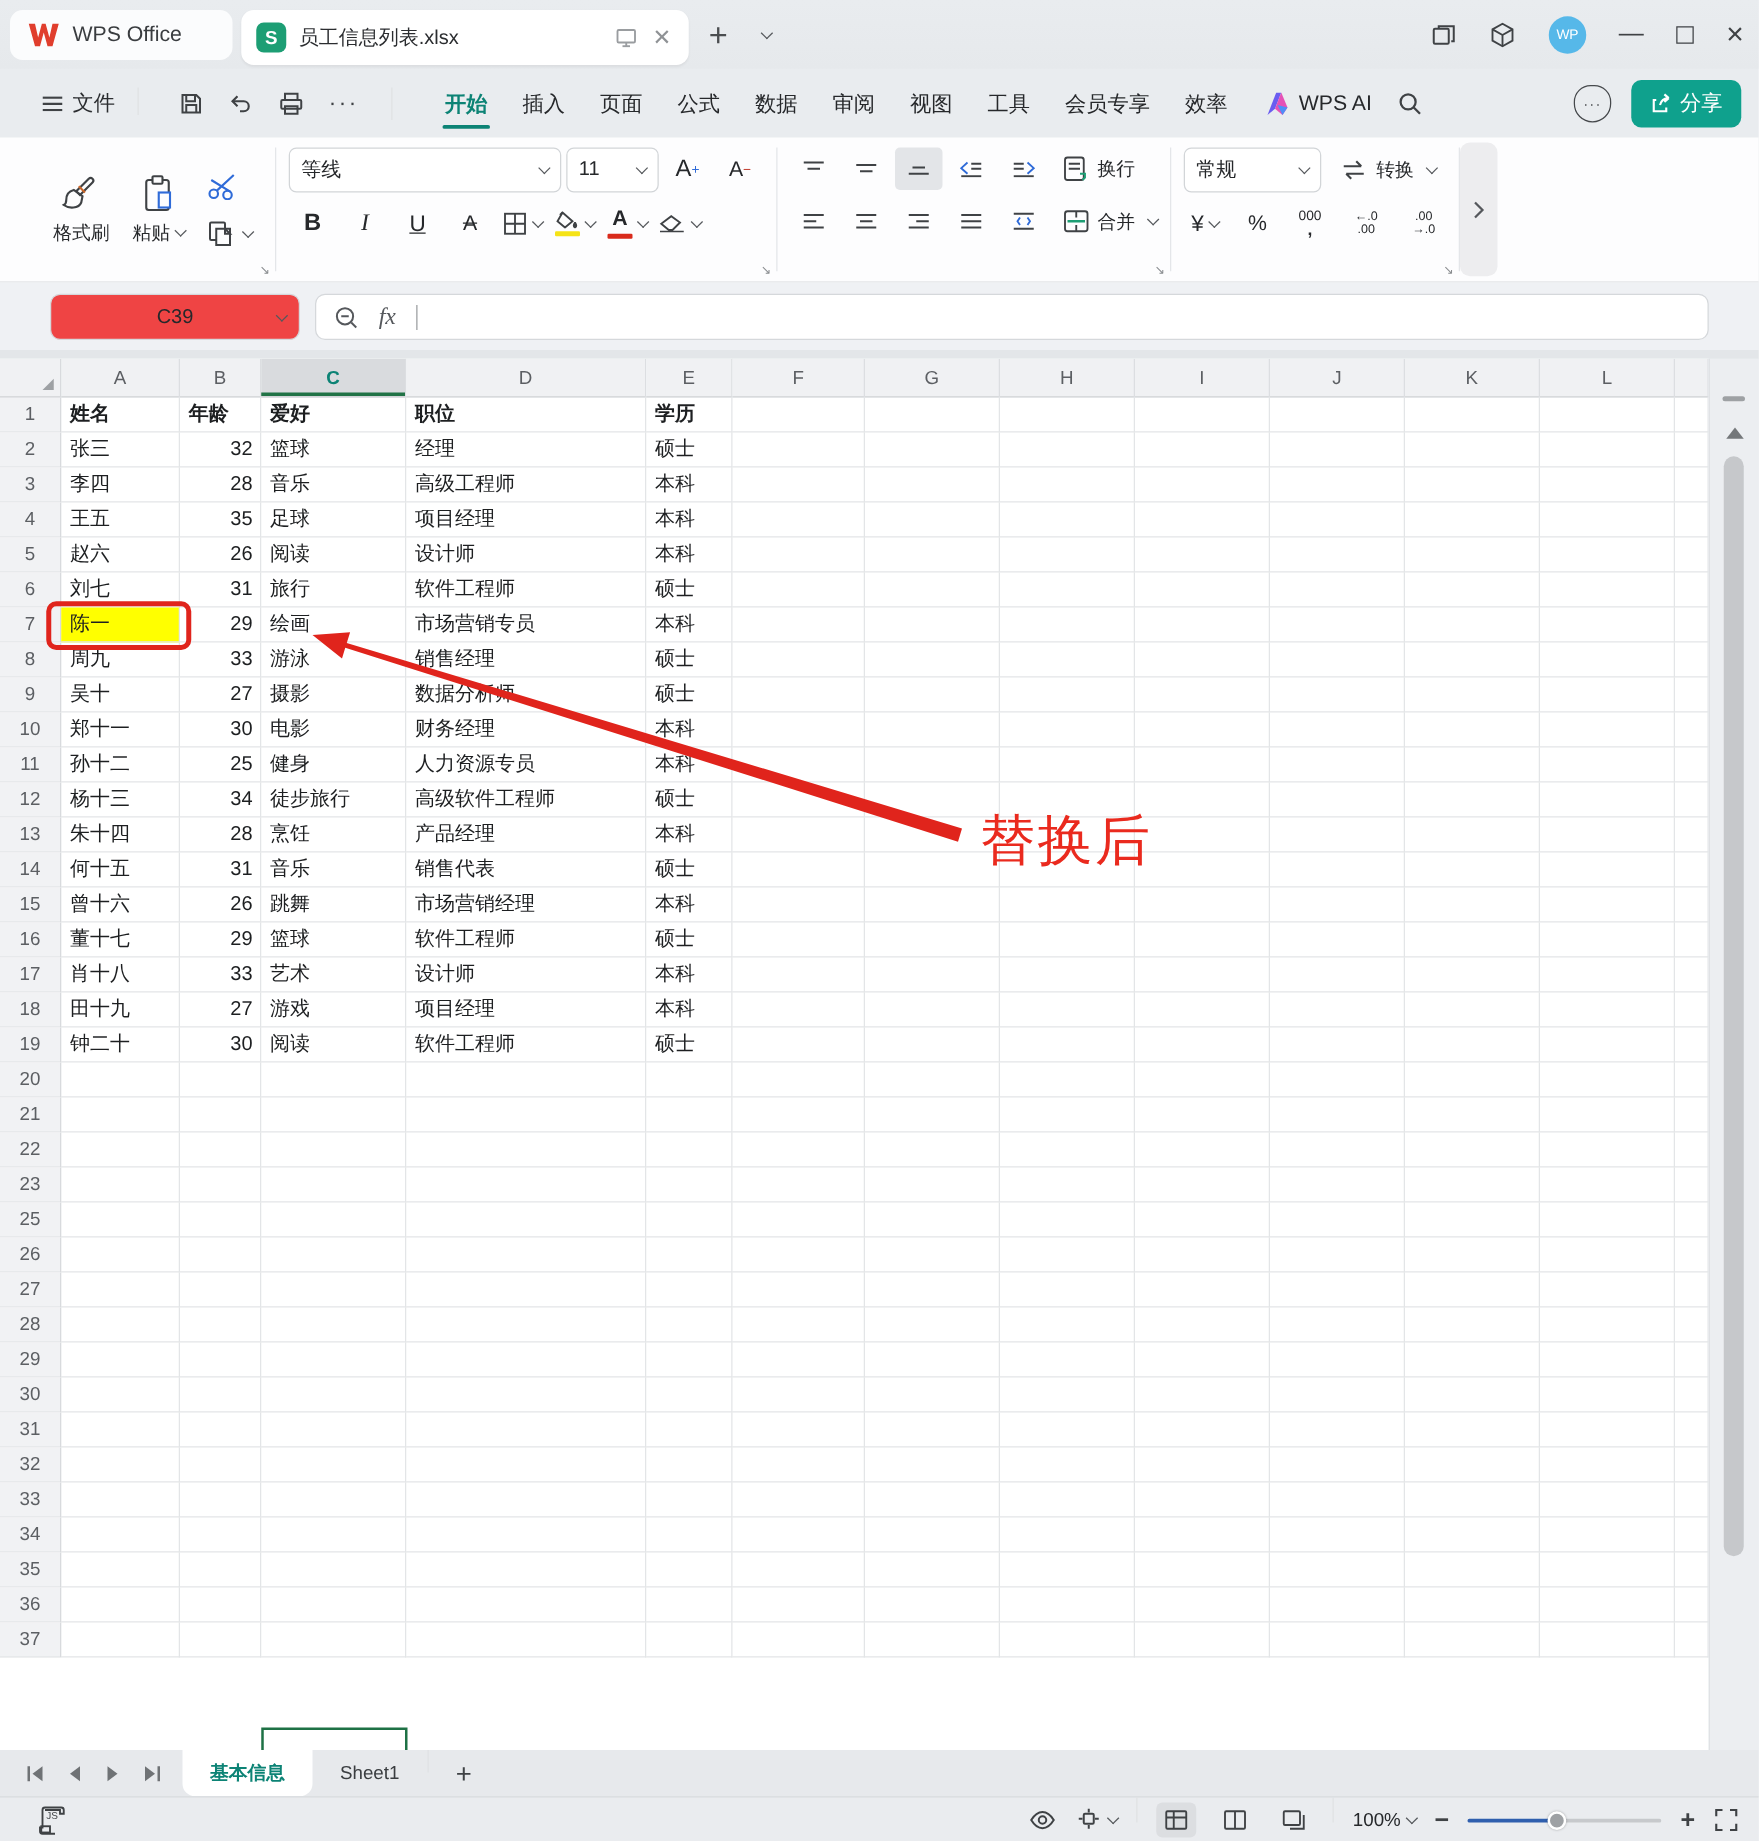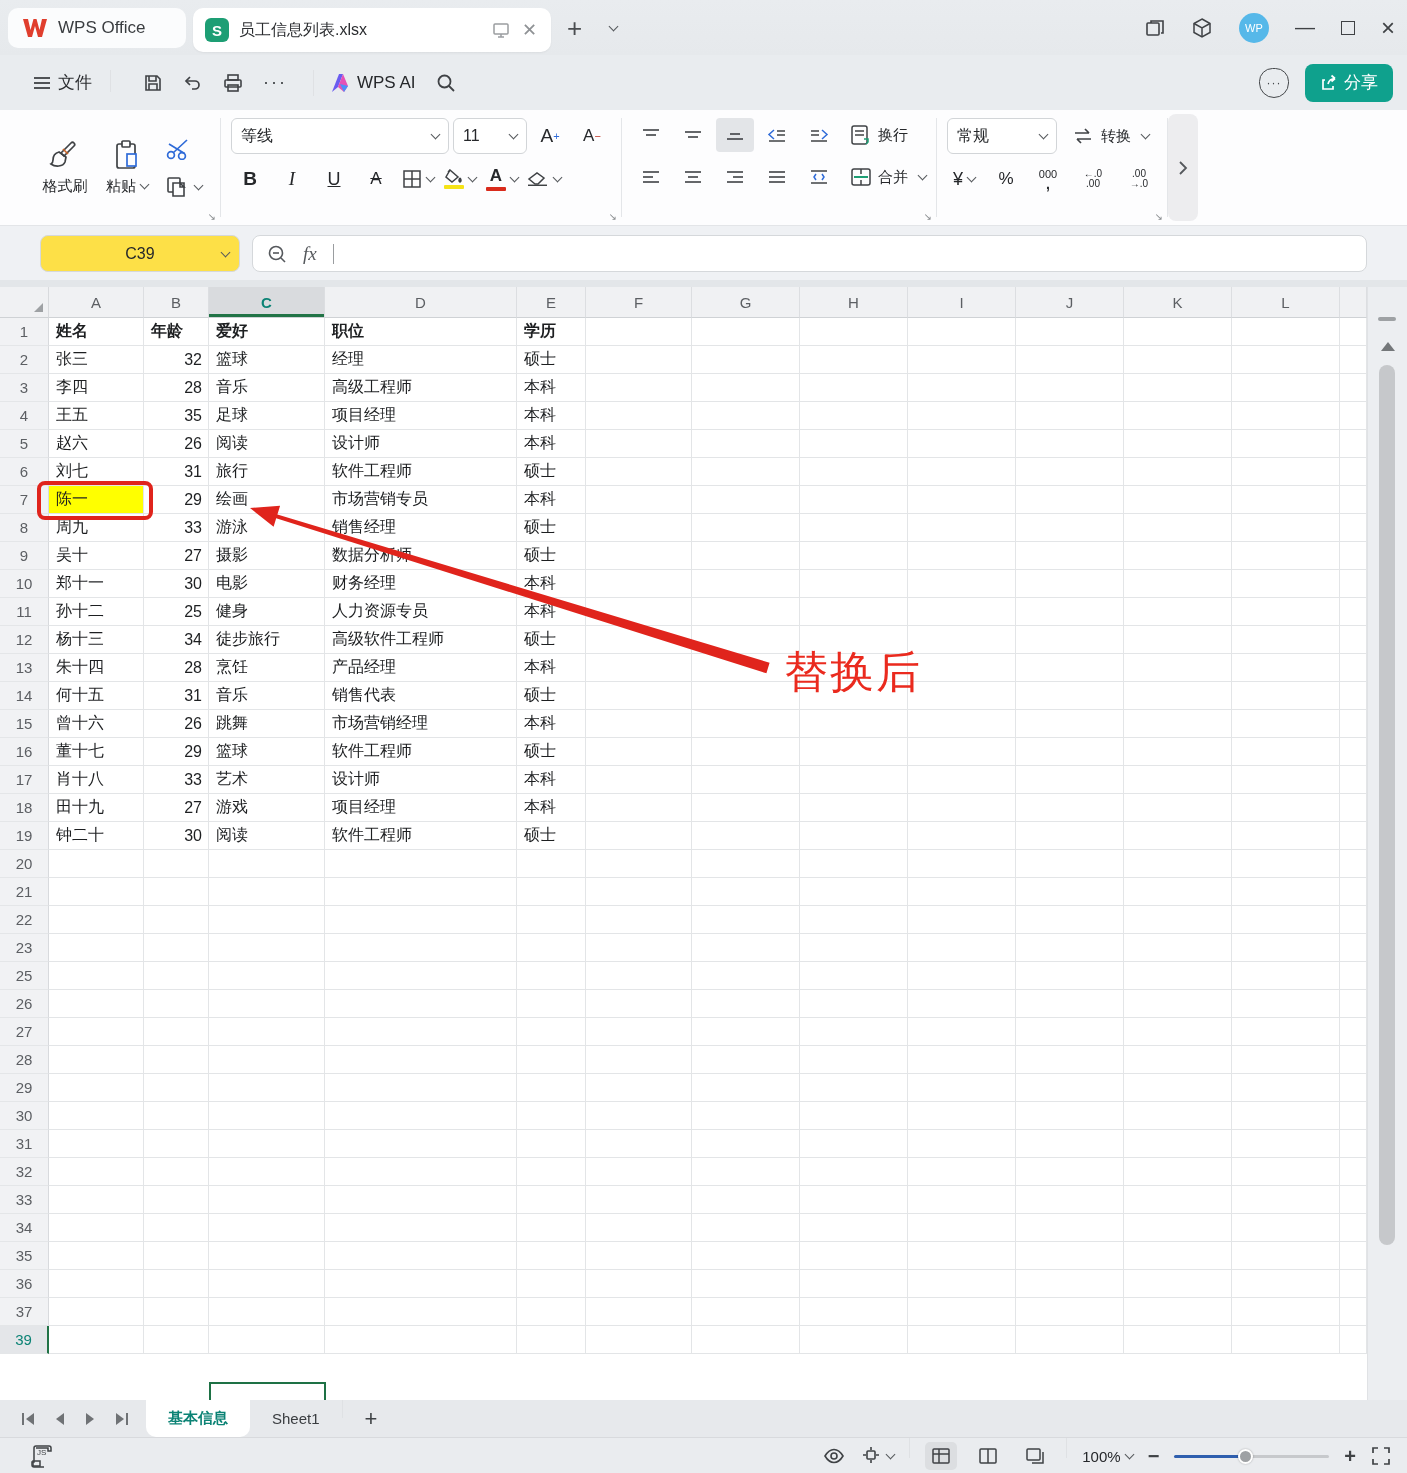--- a/index.html
+++ b/index.html
@@ -63,21 +63,21 @@
   .fmt-b { font-weight:bold; font-size:19px; }
   .fmt-i { font-style:italic; font-family:"Liberation Serif",serif; font-size:19px; }
   .fmt-u { text-decoration:underline; font-size:18px; }
   .fmt-s { text-decoration:line-through; font-size:17px; }
   .fc-A { font-size:17px; font-weight:bold; line-height:15px; }
   .bar-under { display:block; width:20px; height:4px; margin-top:2px; border-radius:1px; }
   .lblbtn { display:flex; align-items:center; gap:6px; font-size:15px; color:#26282b; }
 
   
   .formulabar { position:absolute; left:0; top:226px; width:1407px; height:54px; background:#eff1f4; display:flex; align-items:center; }
-  .namebox { position:absolute; left:40px; top:9px; width:200px; height:37px; background:#fde047; border:1px solid #d5d8db; border-radius:8px; display:flex; align-items:center; justify-content:center; font-size:16px; color:#26282b; }
+  .namebox { position:absolute; left:40px; top:9px; width:200px; height:37px; background:#ef4444; border:1px solid #d5d8db; border-radius:8px; display:flex; align-items:center; justify-content:center; font-size:16px; color:#26282b; }
   .namebox .chev { position:absolute; right:10px; }
   .fx-area { position:absolute; left:252px; top:9px; width:1115px; height:37px; background:#fff; border:1px solid #d5d8db; border-radius:8px; display:flex; align-items:center; padding-left:14px; gap:16px; }
   .fx-txt { font-family:"Liberation Serif",serif; font-style:italic; font-size:19px; color:#55585c; }
   .fml-caret { width:1px; height:20px; background:#9a9da0; }
   .fbar-gap { position:absolute; left:0; top:280px; width:1407px; height:7px; background:#e3e6e9; }
 
   
   .grid-wrap { position:absolute; left:0; top:287px; width:1367px; height:1113px; background:#fff; overflow:hidden; }
   .gw-colhdrs { display:flex; height:31px; }
   .corner-cell { width:49px; height:31px; background:#f0f1f3; border-right:1px solid #d8dadd; border-bottom:1px solid #cfd2d5; position:relative; flex:none; }
@@ -201,20 +201,32 @@
           <svg width="20" height="20" viewBox="0 0 20 20" fill="none" stroke="#3f4245" stroke-width="1.6">
             <rect x="5" y="2" width="10" height="5"></rect>
             <rect x="2" y="7" width="16" height="7" rx="1"></rect>
             <rect x="5" y="12" width="10" height="6"></rect>
           </svg>
         </span>
       <span style="font-size:18px; letter-spacing:2px; color:#3f4245;">···</span>
     </div>
     <div class="vsep" style="height:26px; margin-left:8px;"></div>
   </div>
+  <div class="menu-tabs">
+    <span class="menu-tab active">开始</span>
+    <span class="menu-tab">插入</span>
+    <span class="menu-tab">页面</span>
+    <span class="menu-tab">公式</span>
+    <span class="menu-tab">数据</span>
+    <span class="menu-tab">审阅</span>
+    <span class="menu-tab">视图</span>
+    <span class="menu-tab">工具</span>
+    <span class="menu-tab">会员专享</span>
+    <span class="menu-tab">效率</span>
+  </div>
   <div class="wps-ai">
     <svg width="20" height="18" viewBox="0 0 20 18">
         <path d="M2 18 L9 0 L13 0 L8 13 Z" fill="#6a5cf0"></path>
         <path d="M8 13 L13 0 L18 12 L14 18 Z" fill="#e551b6"></path>
         <path d="M10 10 L18 12 L14 18 Z" fill="#4f8ef7"></path>
       </svg>
     <span>WPS AI</span>
   </div>
   <span class="mb-search">
       <svg width="20" height="20" viewBox="0 0 20 20" fill="none" stroke="#3f4245" stroke-width="1.8">
@@ -1082,36 +1094,20 @@
         <div class="gcell" style="width: 69px;"></div>
         <div class="gcell" style="width: 106px;"></div>
         <div class="gcell" style="width: 108px;"></div>
         <div class="gcell" style="width: 108px;"></div>
         <div class="gcell" style="width: 108px;"></div>
         <div class="gcell" style="width: 108px;"></div>
         <div class="gcell" style="width: 108px;"></div>
         <div class="gcell" style="width: 108px;"></div>
         <div class="gcell" style="width: 27px;"></div>
       </div>
-      <div class="grow">
-        <div class="rowhdr sel">39</div>
-        <div class="gcell" style="width: 95px;"></div>
-        <div class="gcell" style="width: 65px;"></div>
-        <div class="gcell" style="width: 116px;"></div>
-        <div class="gcell" style="width: 192px;"></div>
-        <div class="gcell" style="width: 69px;"></div>
-        <div class="gcell" style="width: 106px;"></div>
-        <div class="gcell" style="width: 108px;"></div>
-        <div class="gcell" style="width: 108px;"></div>
-        <div class="gcell" style="width: 108px;"></div>
-        <div class="gcell" style="width: 108px;"></div>
-        <div class="gcell" style="width: 108px;"></div>
-        <div class="gcell" style="width: 108px;"></div>
-        <div class="gcell" style="width: 27px;"></div>
-      </div>
     </div>
 
   <div class="selbox-c39"></div>
   <div class="redbox-a7" style="border-color: rgb(224, 36, 28);"></div>
 
   <svg class="arrow-svg" width="1367" height="1113" viewBox="0 0 1367 1113">
     <path d="M250 221 L273.6 239.8 L276.2 231.2 L766.4 386.3 L769.6 375.7 L277.4 227.4 L280.1 218.8 Z" fill="#e0241c"></path>
   </svg>
   <div class="annotation-text" style="color: rgb(234, 42, 30);">替换后</div>
 </div>

